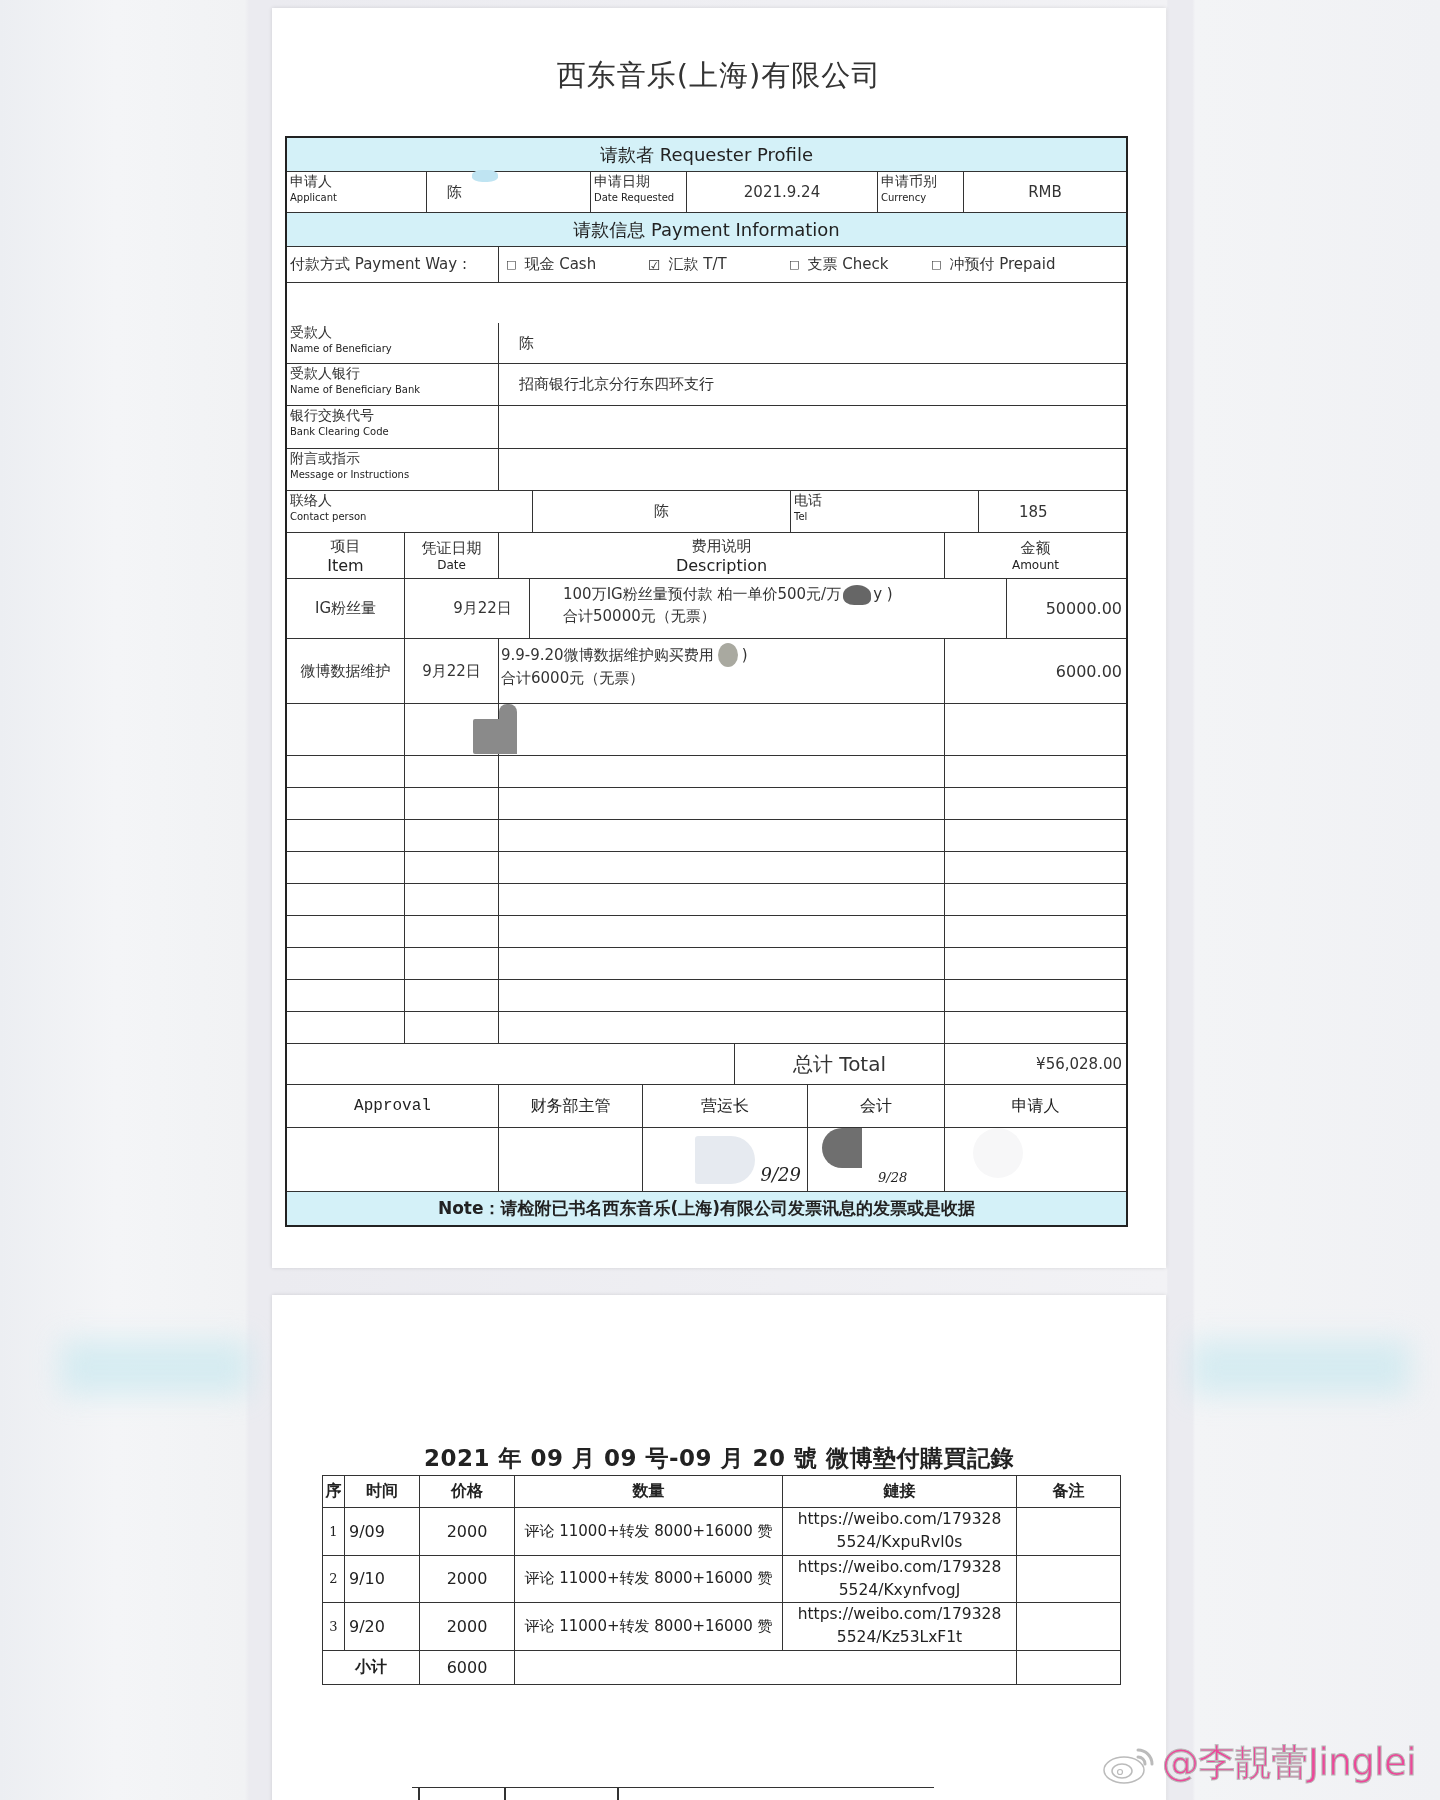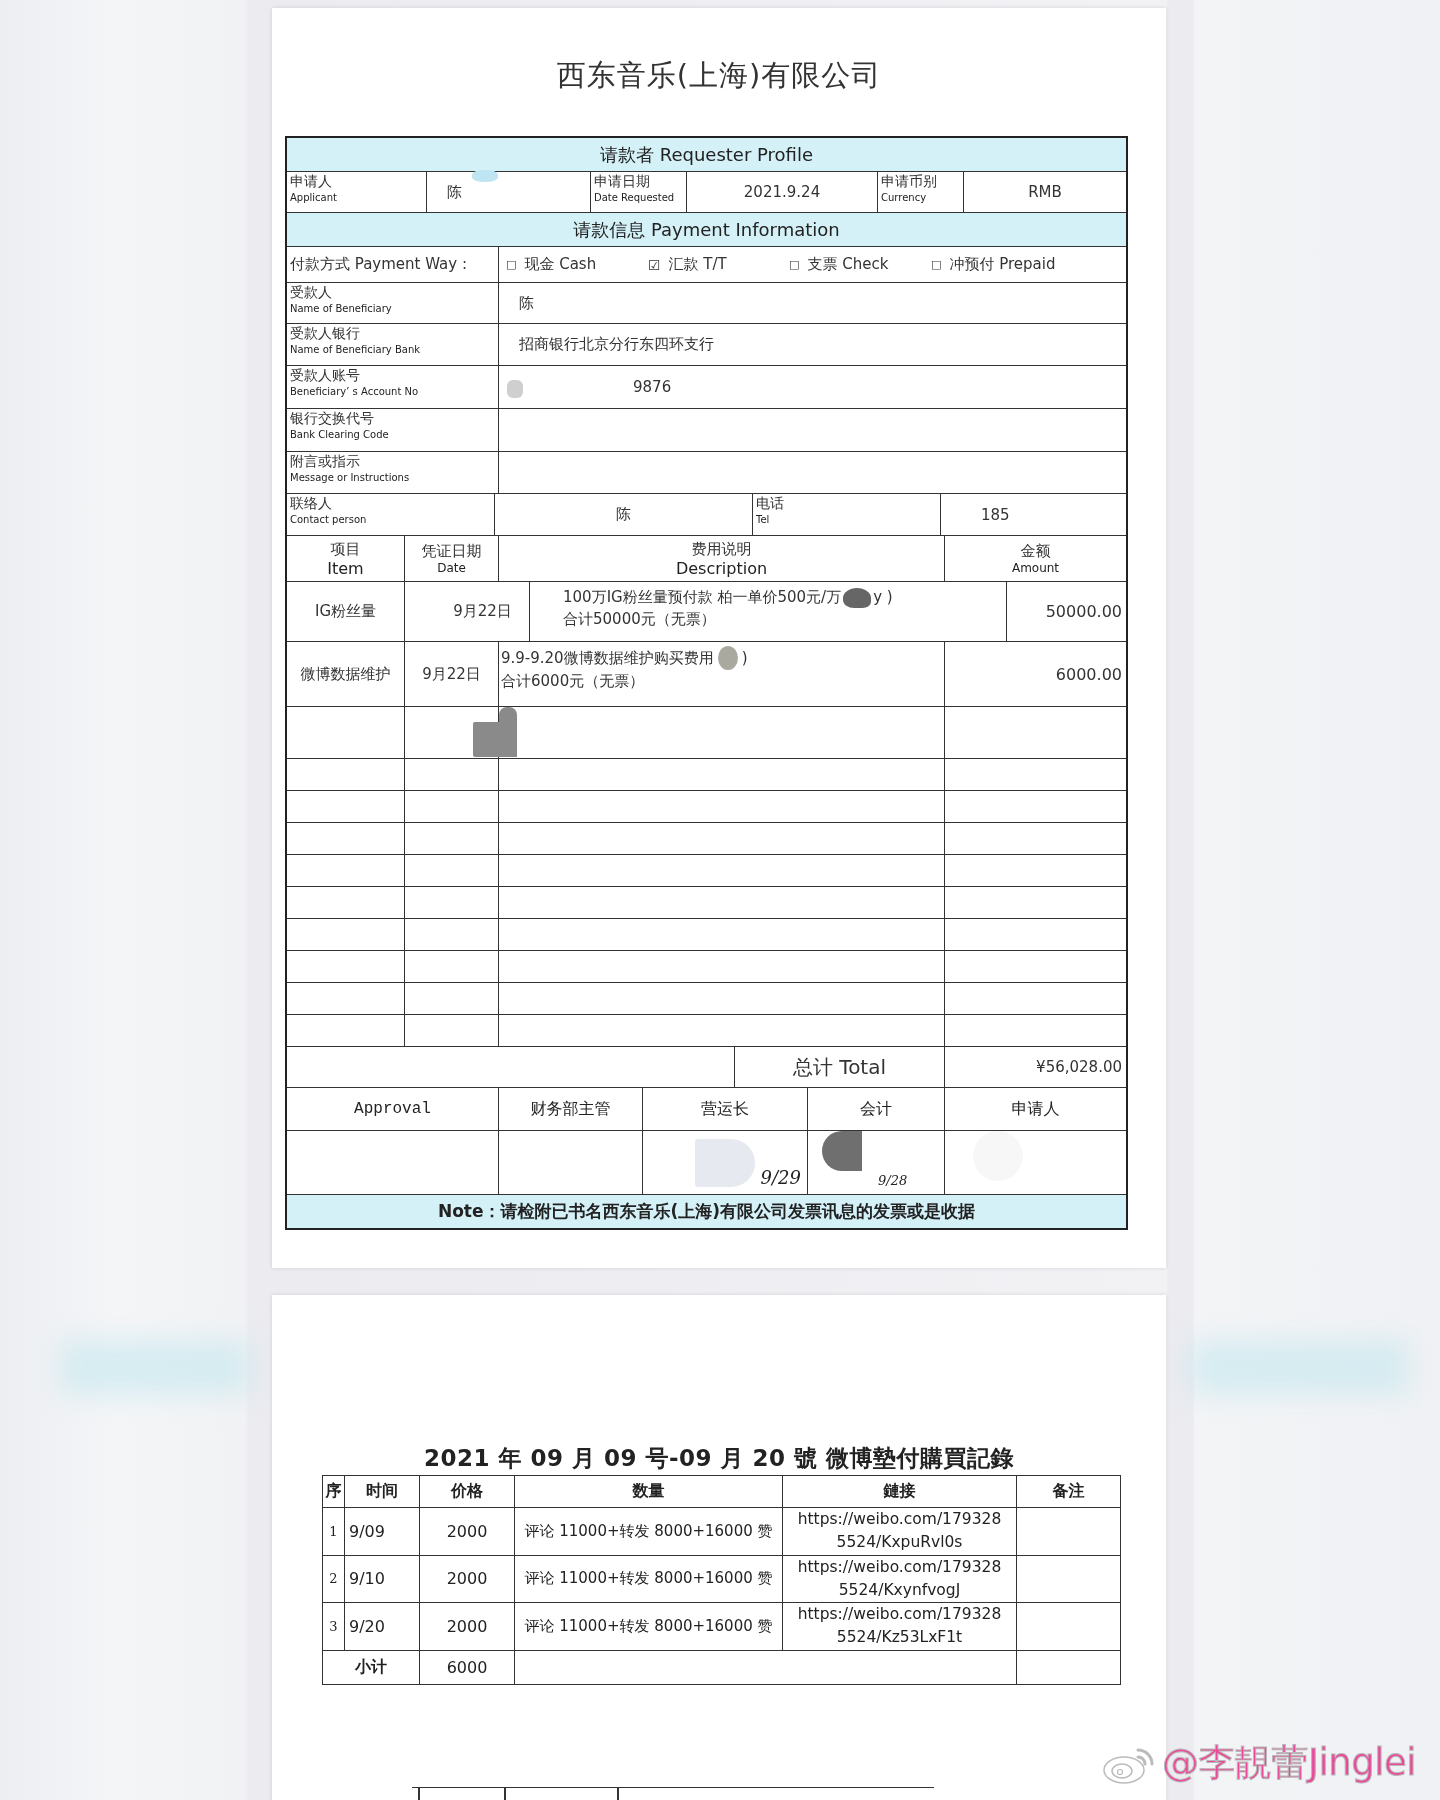--- a/index.html
+++ b/index.html
@@ -111,65 +111,55 @@
             <span class="box">□</span>
             <span>支票 Check</span>
           </div>
         <div class="chk">
             <span class="box">□</span>
             <span>冲预付 Prepaid</span>
           </div>
       </div>
     </div>
 
-    <div class="row" style="height:41px;">
+    <div class="row" style="height:41px;margin-top:40px;">
       <div class="cell lab" style="width:212px;">
           <span class="zh">受款人</span>
           <span class="en">Name of Beneficiary</span>
         </div>
       <div class="cell val" style="flex:1; padding-left:20px;">陈</div>
     </div>
 
     <div class="row" style="height:42px;">
       <div class="cell lab" style="width:212px;">
           <span class="zh">受款人银行</span>
           <span class="en">Name of Beneficiary Bank</span>
         </div>
       <div class="cell val" style="flex:1; padding-left:20px;">招商银行北京分行东四环支行</div>
     </div>
 
-    <div class="row" style="height:43px;">
-      <div class="cell lab" style="width:212px;">
-          <span class="zh">受款人账号</span>
-          <span class="en">Beneficiary’ s Account No</span>
-        </div>
-      <div class="cell val" style="flex:1; padding-left:134px;">
-        <span class="blur-mark" style="left:8px;top:14px;width:16px;height:18px;background:#cfcfcf;border-radius:6px;"></span>
-        <span>9876</span>
-      </div>
-    </div>
 
     <div class="row" style="height:43px;">
       <div class="cell lab" style="width:212px;">
           <span class="zh">银行交换代号</span>
           <span class="en">Bank Clearing Code</span>
         </div>
       <div class="cell val" style="flex:1;"></div>
     </div>
 
     <div class="row" style="height:42px;">
       <div class="cell lab" style="width:212px;">
           <span class="zh">附言或指示</span>
           <span class="en">Message or Instructions</span>
         </div>
       <div class="cell val" style="flex:1;"></div>
     </div>
 
     <div class="row" style="height:42px;">
-      <div class="cell lab" style="width:208px;">
+      <div class="cell lab" style="width:246px;">
           <span class="zh">联络人</span>
           <span class="en">Contact person</span>
         </div>
       <div class="cell val center" style="width:258px;">陈</div>
       <div class="cell lab" style="width:188px;">
           <span class="zh">电话</span>
           <span class="en">Tel</span>
         </div>
       <div class="cell val" style="flex:1; padding-left:40px;">185</div>
     </div>

